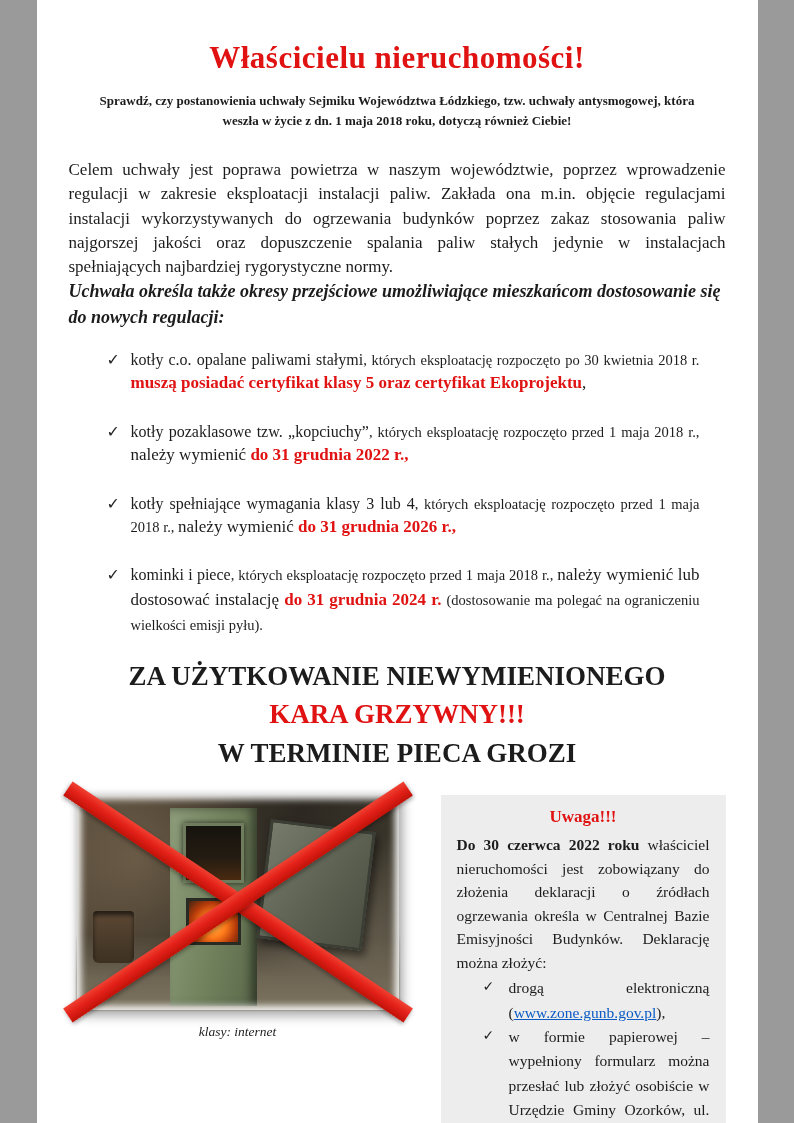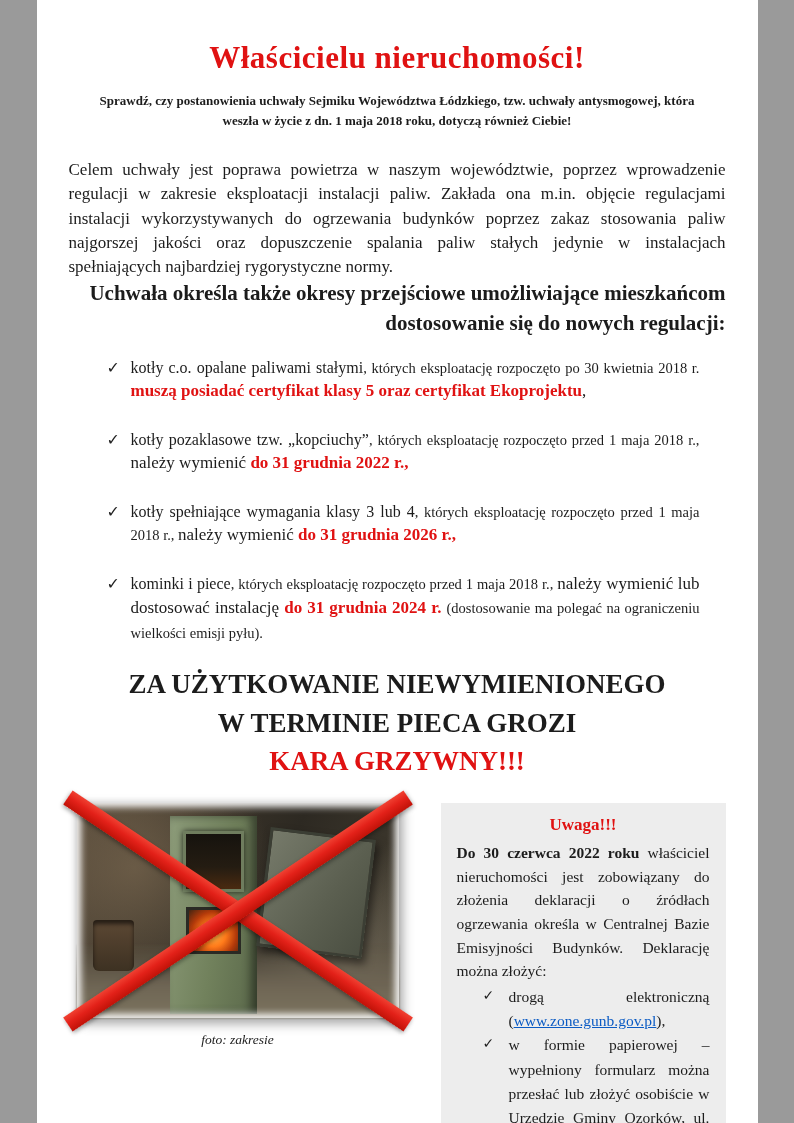--- a/index.html
+++ b/index.html
@@ -23,21 +23,21 @@
   }
   .doc-subtitle{
     margin:15px 54px 0;text-align:center;font-size:13px;font-weight:bold;
     line-height:1.5;
   }
   
   .intro{
     margin:28px 32px 0;font-size:17px;line-height:1.43;text-align:justify;
   }
   .transition-note{
-    margin:0 32px;font-size:21px;line-height:1.4;font-weight:bold;text-align:right;
+    margin:0 32px;font-size:18px;line-height:1.4;font-weight:bold;text-align:left;font-style:italic;
   }
   
   .bullet-list{margin:18px 58px 0 70px;}
   .check-item{display:flex;margin-bottom:24px;line-height:1.45;}
   .check-mark{flex:0 0 24px;font-size:16px;color:#222;}
   .check-body{flex:1;text-align:justify;}
   .seg-bold{font-weight:normal;font-size:16px;}
   .seg-normal{font-size:17px;}
   .seg-small{font-size:14.5px;}
   .seg-red{font-weight:bold;font-size:17px;color:var(--accent-red);}
@@ -150,39 +150,39 @@
         <span class="check-body"><span class="seg seg-bold">kotły spełniające wymagania klasy 3 lub 4</span><span class="seg seg-small">, których eksploatację rozpoczęto przed 1 maja 2018 r., </span><span class="seg seg-normal">należy wymienić </span><span class="seg seg-red">do 31 grudnia 2026 r.,</span></span>
       </div>
       <div class="check-item">
         <span class="check-mark">✓</span>
         <span class="check-body"><span class="seg seg-bold">kominki i piece</span><span class="seg seg-small">, których eksploatację rozpoczęto przed 1 maja 2018 r., </span><span class="seg seg-normal">należy wymienić lub dostosować instalację </span><span class="seg seg-red">do 31 grudnia 2024 r. </span><span class="seg seg-small">(dostosowanie ma polegać na ograniczeniu wielkości emisji pyłu).</span></span>
       </div>
     </div>
 
   <div class="warning">
     <div class="w-line">ZA UŻYTKOWANIE NIEWYMIENIONEGO</div>
+    <div class="w-line w-red">KARA GRZYWNY!!!</div>
     <div class="w-line">W TERMINIE PIECA GROZI</div>
-    <div class="w-line w-red">KARA GRZYWNY!!!</div>
   </div>
 
   <div class="bottom-row">
 
     <div class="photo-col">
       <div class="photo">
         <div class="layer ph-bg"></div>
         <div class="layer ph-floor"></div>
         <div class="layer ph-bucket"></div>
         <div class="layer ph-boiler"></div>
         <div class="layer ph-door-top"></div>
         <div class="layer ph-fire"></div>
         <div class="layer ph-right-door"></div>
         <div class="ph-x x1"></div>
         <div class="ph-x x2"></div>
       </div>
-      <div class="photo-caption">foto: zakresie</div>
+      <div class="photo-caption">klasy: internet</div>
     </div>
 
     <div class="notice-box">
       <div class="notice-title">Uwaga!!!</div>
       <p class="notice-intro"><span class="notice-lead">Do 30 czerwca 2022 roku</span><span> właściciel nieruchomości jest zobowiązany do złożenia deklaracji o źródłach ogrzewania określa w Centralnej Bazie Emisyjności Budynków. Deklarację można złożyć:</span></p>
       <div class="notice-list">
           <div class="check-item">
             <span class="check-mark">✓</span>
             <span class="check-body"><span class="seg seg-normal">drogą elektroniczną (</span><a class="seg seg-link" href="#">www.zone.gunb.gov.pl</a><span class="seg seg-normal">),</span></span>
           </div>

